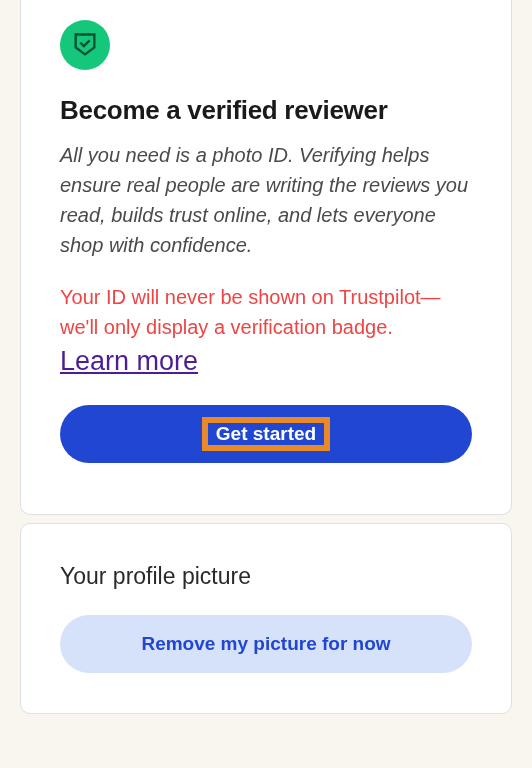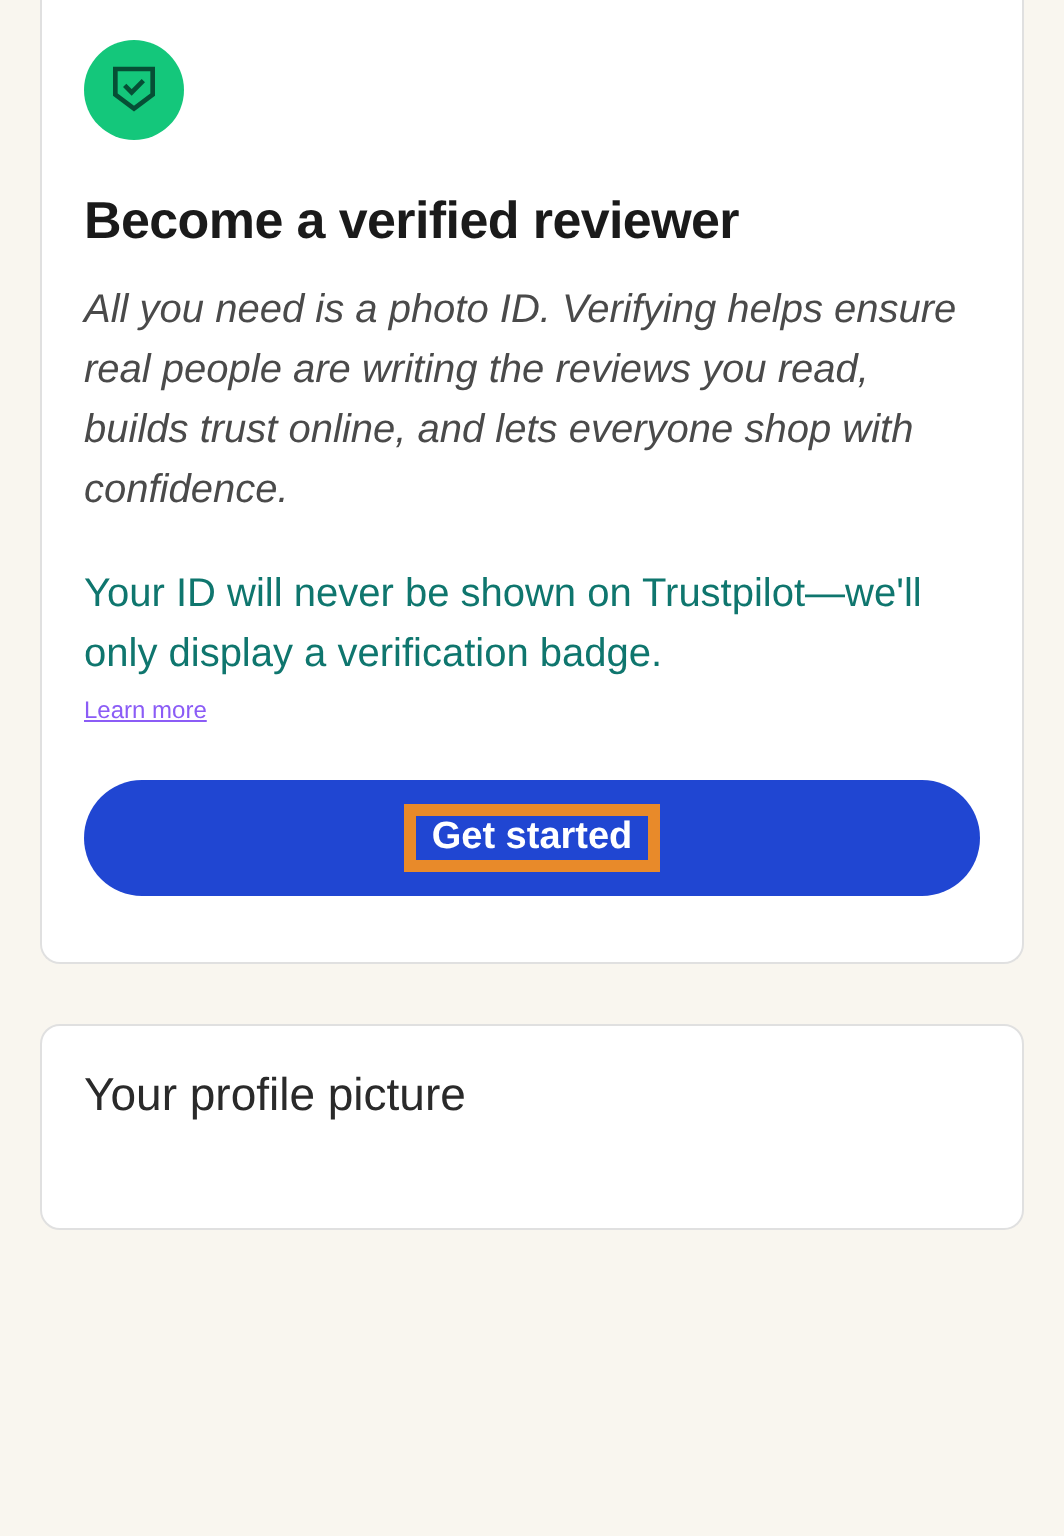--- a/index.html
+++ b/index.html
@@ -11,22 +11,22 @@
       background: #f9f6ef;
       font-family: -apple-system, BlinkMacSystemFont, "Segoe UI", Helvetica, Arial, sans-serif;
       width: 532px;
       height: 768px;
       padding: 0 20px;
     }
     .card {
       background: #ffffff;
       border: 1px solid #e0e0e0;
       border-radius: 10px;
-      padding: 21px;
-      margin-bottom: 30px;
+      padding: 39px;
+      margin-bottom: 8px;
     }
     .card.first {
       margin-top: 0;
       border-top-left-radius: 0;
       border-top-right-radius: 0;
       border-top: none;
       padding-top: 20px;
     }
     .card.second {
       padding-bottom: 28px;
@@ -54,28 +54,28 @@
     }
     .description {
       font-size: 20px;
       color: #4a4a4a;
       line-height: 1.5;
       margin-bottom: 22px;
       font-style: italic;
     }
     .note {
       font-size: 20px;
-      color: #0f766e;
+      color: #ef4444;
       line-height: 1.5;
       margin-bottom: 4px;
     }
     .learn-more {
-      color: #8b5cf6;
+      color: #4c1d95;
       text-decoration: underline;
-      font-size: 12px;
+      font-size: 27px;
       cursor: pointer;
       display: inline-block;
       margin-bottom: 28px;
     }
     .btn {
       display: flex;
       align-items: center;
       justify-content: center;
       width: 100%;
       height: 58px;
@@ -133,13 +133,16 @@
   <a class="learn-more">Learn more</a>
   <button class="btn primary">
     <span class="highlight-box">
       <span>Get started</span>
     </span>
   </button>
 </div>
 
 <div class="card second">
   <p class="subtitle">Your profile picture</p>
+  <button class="btn secondary">
+    <span>Remove my picture for now</span>
+  </button>
 </div>
 
 </body></html>

